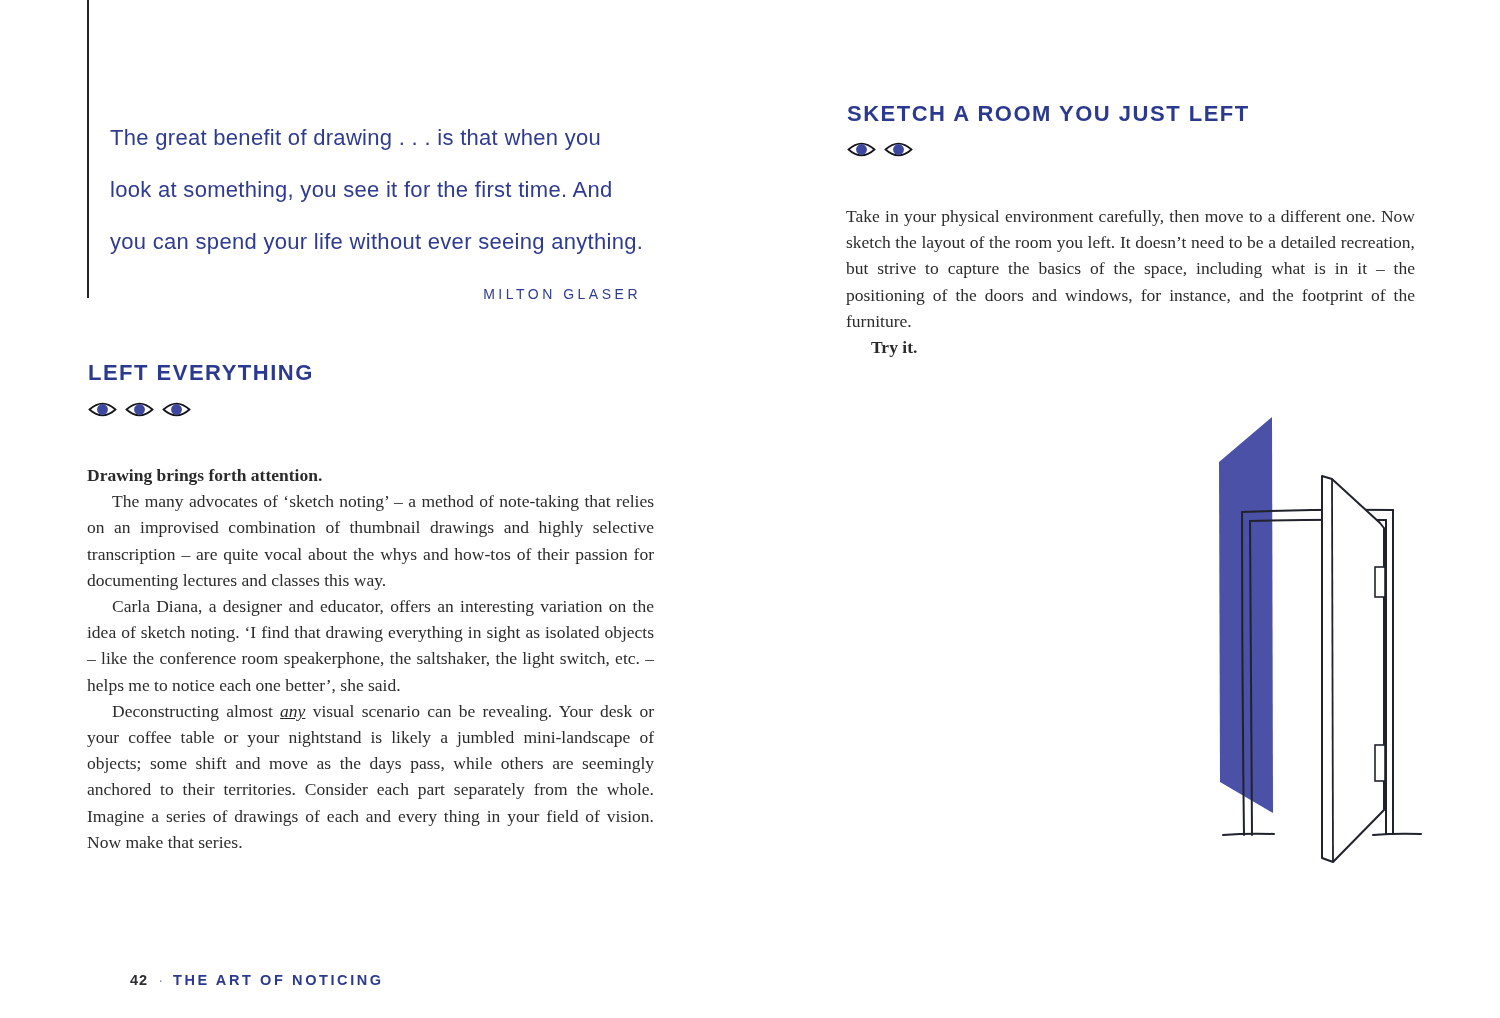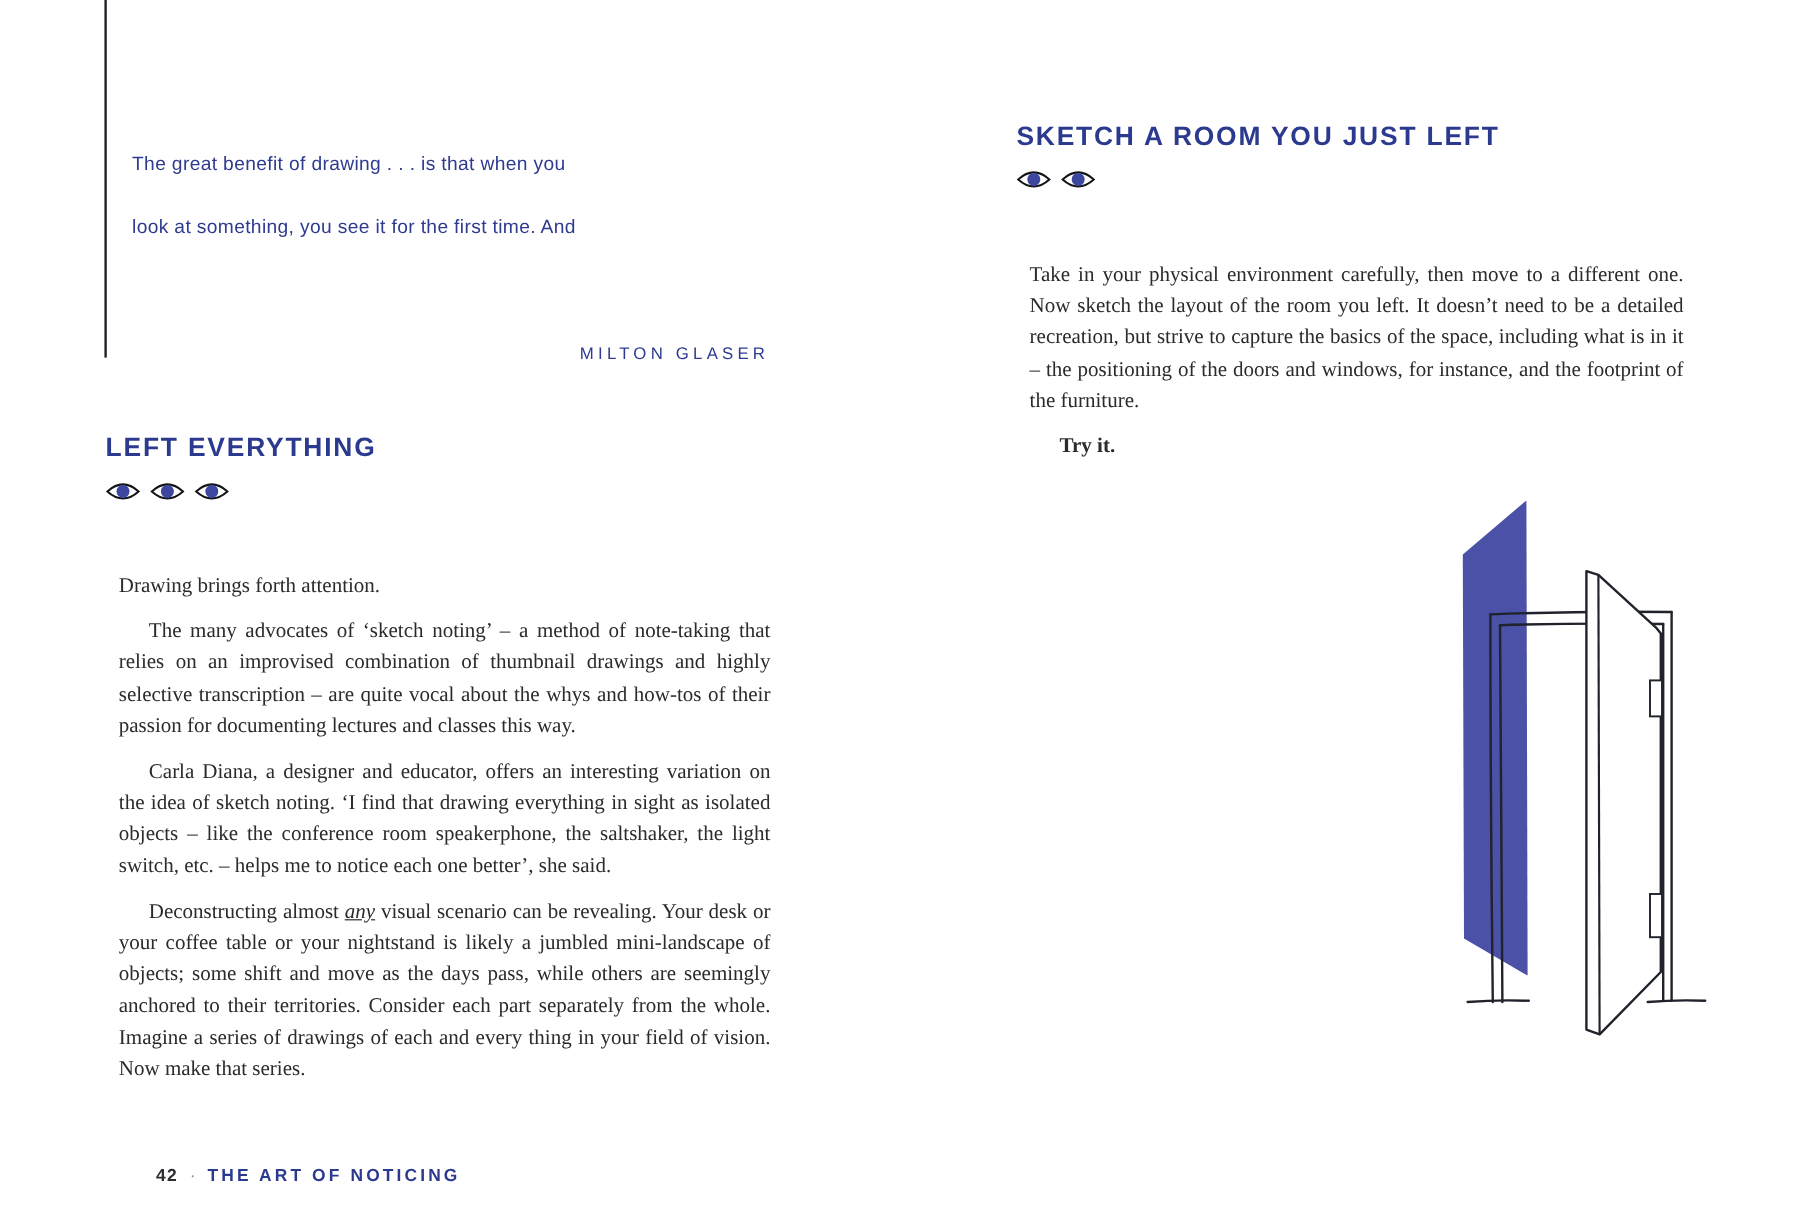--- a/index.html
+++ b/index.html
@@ -19,21 +19,21 @@
     font-family:"Liberation Sans",sans-serif;
   }
   
   .quote-rule{
     position:absolute;left:87px;top:0;width:2px;height:298px;
     background:var(--ink);
   }
   .quote-block{
     position:absolute;left:110px;top:112px;width:545px;
     color:var(--accent-blue);
-    font-size:16px;font-weight:500;letter-spacing:0.3px;
+    font-size:22px;font-weight:500;letter-spacing:0.3px;
   }
   .quote-line{height:52px;line-height:52px;white-space:nowrap;}
   .quote-attribution{
     position:absolute;left:110px;top:286px;width:531px;
     text-align:right;color:var(--accent-blue);
     font-size:14px;letter-spacing:3.5px;font-weight:500;
   }
   .section-title{
     color:var(--heading-blue);
     font-size:22px;font-weight:bold;letter-spacing:1.5px;
@@ -47,23 +47,23 @@
   .eye{width:29px;height:17px;display:block;}
   .body-copy{
     position:absolute;
     font-family:"Liberation Serif",serif;
     font-size:17.5px;line-height:26.2px;
     color:var(--body-text);
     text-align:justify;
   }
   .left-body{left:87px;top:462px;width:567px;}
   .right-body{left:846px;top:203px;width:569px;}
-  .body-copy p{margin:12px;}
+  .body-copy p{margin:0;}
   .body-copy p.indent{text-indent:25px;}
-  .body-copy .lead{font-weight:normal;}
+  .body-copy .lead{font-weight:bold;}
   .body-copy .it{font-style:italic;text-decoration:underline;}
   .body-copy .try{font-weight:bold;text-indent:25px;}
   .footer{
     position:absolute;left:130px;top:972px;
     font-size:14.5px;font-weight:bold;
     display:flex;align-items:baseline;gap:10px;
     white-space:nowrap;
   }
   .footer .page-num{color:#2c2c31;letter-spacing:1px;}
   .footer .sep{color:#8a8a90;font-weight:normal;}
@@ -76,20 +76,21 @@
 </head>
 <body>
 
 <div class="spread">
 
   <div class="quote-rule"></div>
 
   <div class="quote-block">
     <div class="quote-line">The great benefit of drawing . . . is that when you</div>
     <div class="quote-line">look at something, you see it for the first time. And</div>
+    <div class="quote-line">you can spend your life without ever seeing anything.</div>
   </div>
   <div class="quote-attribution">MILTON GLASER</div>
 
   <div class="section-title left-title">LEFT EVERYTHING</div>
 
   <div class="eye-row left-eyes">
     <svg class="eye" viewBox="0 0 29 17">
       <path d="M1.5,8.5 Q14.5,-3.2 27.5,8.5 Q14.5,20.2 1.5,8.5 Z" fill="#ffffff" stroke="#14151a" stroke-width="1.7"></path>
       <circle cx="14.5" cy="8.5" r="5.4" fill="#3e47a0"></circle>
     </svg>

